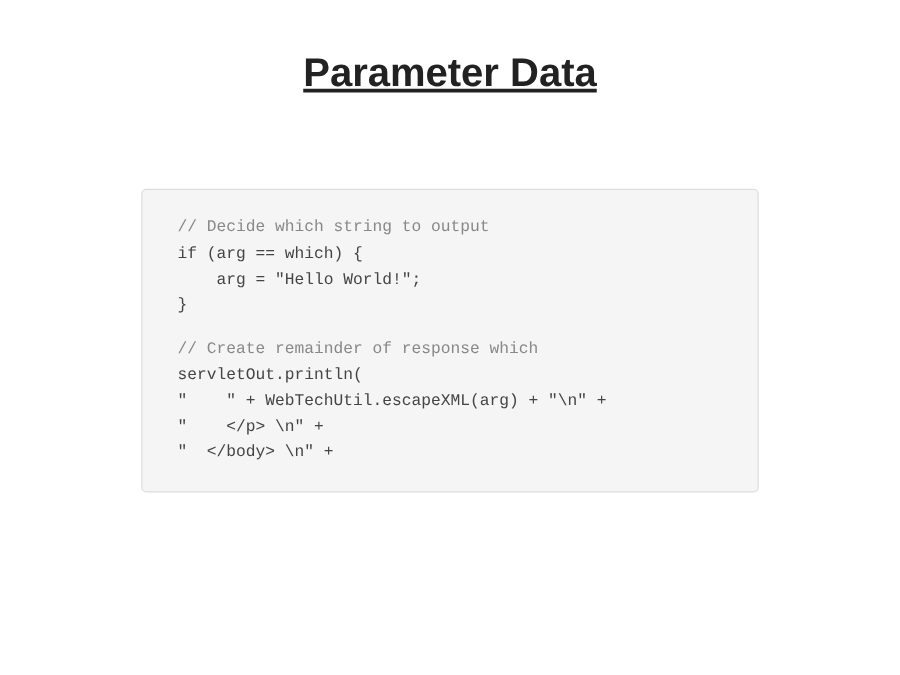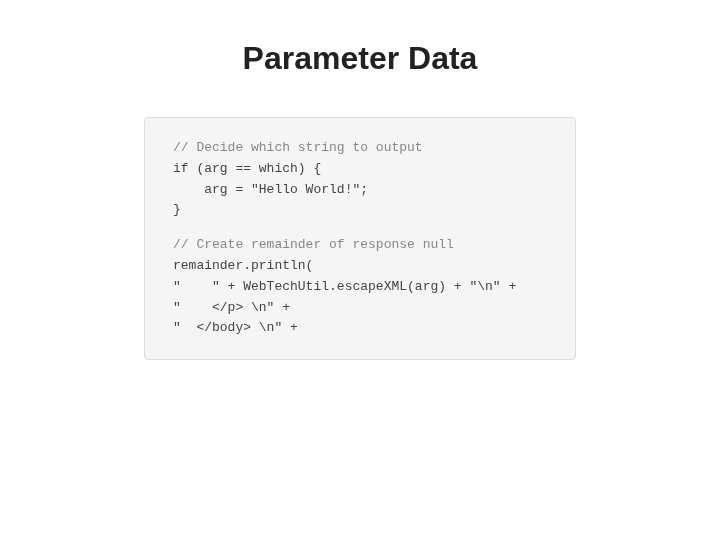--- a/index.html
+++ b/index.html
@@ -19,32 +19,34 @@
       overflow: hidden;
     }
 
     .page-title {
       font-size: 32px;
       font-weight: bold;
       color: #222222;
       margin-top: 40px;
       margin-bottom: 40px;
       text-align: center;
+      text-decoration: underline;
     }
 
     .code-block-wrapper {
       background: #f5f5f5;
       border: 1px solid #dddddd;
       border-radius: 4px;
       padding: 20px 28px;
-      width: 432px;
+      width: 494px;
       font-family: 'Courier New', Courier, monospace;
       font-size: 13px;
       color: #444444;
       line-height: 1.6;
+      margin-top: 34px;
     }
 
     .code-line {
       white-space: pre;
       display: block;
     }
 
     .code-comment {
       color: #888888;
     }
@@ -58,18 +60,18 @@
 <body>
 
 <h1 class="page-title">Parameter Data</h1>
 
 <div class="code-block-wrapper">
   <span class="code-line code-comment">// Decide which string to output</span>
   <span class="code-line">if (arg == which) {</span>
   <span class="code-line">    arg = "Hello World!";</span>
   <span class="code-line">}</span>
   <span class="spacer"></span>
-  <span class="code-line code-comment">// Create remainder of response null</span>
-  <span class="code-line">remainder.println(</span>
+  <span class="code-line code-comment">// Create remainder of response which</span>
+  <span class="code-line">servletOut.println(</span>
   <span class="code-line">"    " + WebTechUtil.escapeXML(arg) + "\n" +</span>
   <span class="code-line">"    &lt;/p&gt; \n" +</span>
   <span class="code-line">"  &lt;/body&gt; \n" +</span>
 </div>
 
 </body></html>

